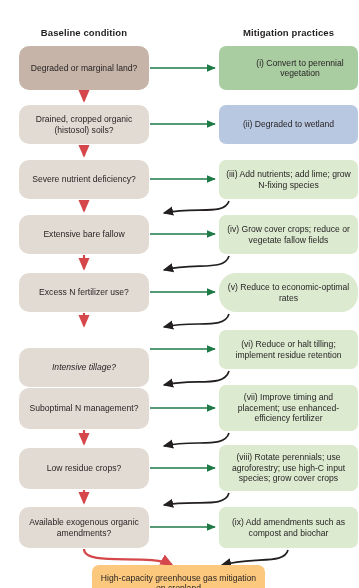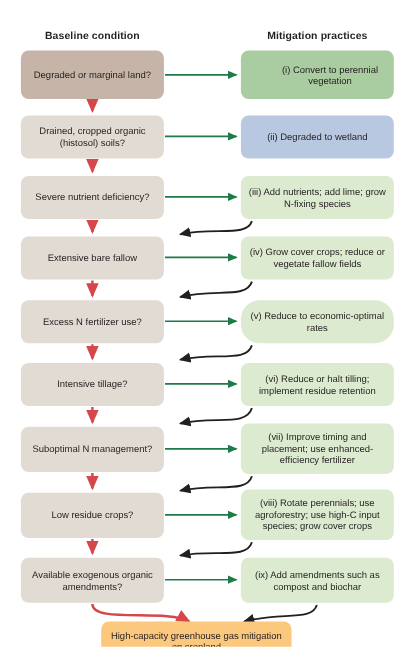--- a/index.html
+++ b/index.html
@@ -21,21 +21,21 @@
 
   .node{
     position:absolute;border-radius:7px;
     display:flex;align-items:center;justify-content:center;
     text-align:center;line-height:1.22;
     font-size:8.6px;color:#231f20;
     padding:0 5px;box-sizing:border-box;
   }
   .node span{display:block;width:100%;}
 
-  .left-node{left:19px;width:130px;}
+  .left-node{left:19px;width:130px;border-radius:10px;}
   .right-node{left:219px;width:139px;}
 
   .fill-brown-dark{background:#c5b4a7;}
   .fill-brown-light{background:#e2dbd3;}
   .fill-green-mid{background:#a9cca1;}
   .fill-blue{background:#b9c8e1;}
   .fill-green-pale{background:#dcead0;}
   .fill-orange{background:#fbc87e;}
 
   #final-node{
@@ -106,21 +106,21 @@
     </div>
   <div class="node left-node fill-brown-light" style="top:136px;height:39px;align-items:center;">
       <span>Severe nutrient deficiency?</span>
     </div>
   <div class="node left-node fill-brown-light" style="top:191px;height:39px;">
       <span>Extensive bare fallow</span>
     </div>
   <div class="node left-node fill-brown-light" style="top:249px;height:39px;">
       <span>Excess N fertilizer use?</span>
     </div>
-  <div class="node left-node fill-brown-light" style="top:306px;height:39px;">
+  <div class="node left-node fill-brown-light" style="top:324px;height:39px;font-style:italic;">
       <span>Intensive tillage?</span>
     </div>
   <div class="node left-node fill-brown-light" style="top:364px;height:41px;">
       <span>Suboptimal N management?</span>
     </div>
   <div class="node left-node fill-brown-light" style="top:424px;height:41px;">
       <span>Low residue crops?</span>
     </div>
   <div class="node left-node fill-brown-light" style="top:483px;height:41px;">
       <span>Available exogenous organic amendments?</span>

